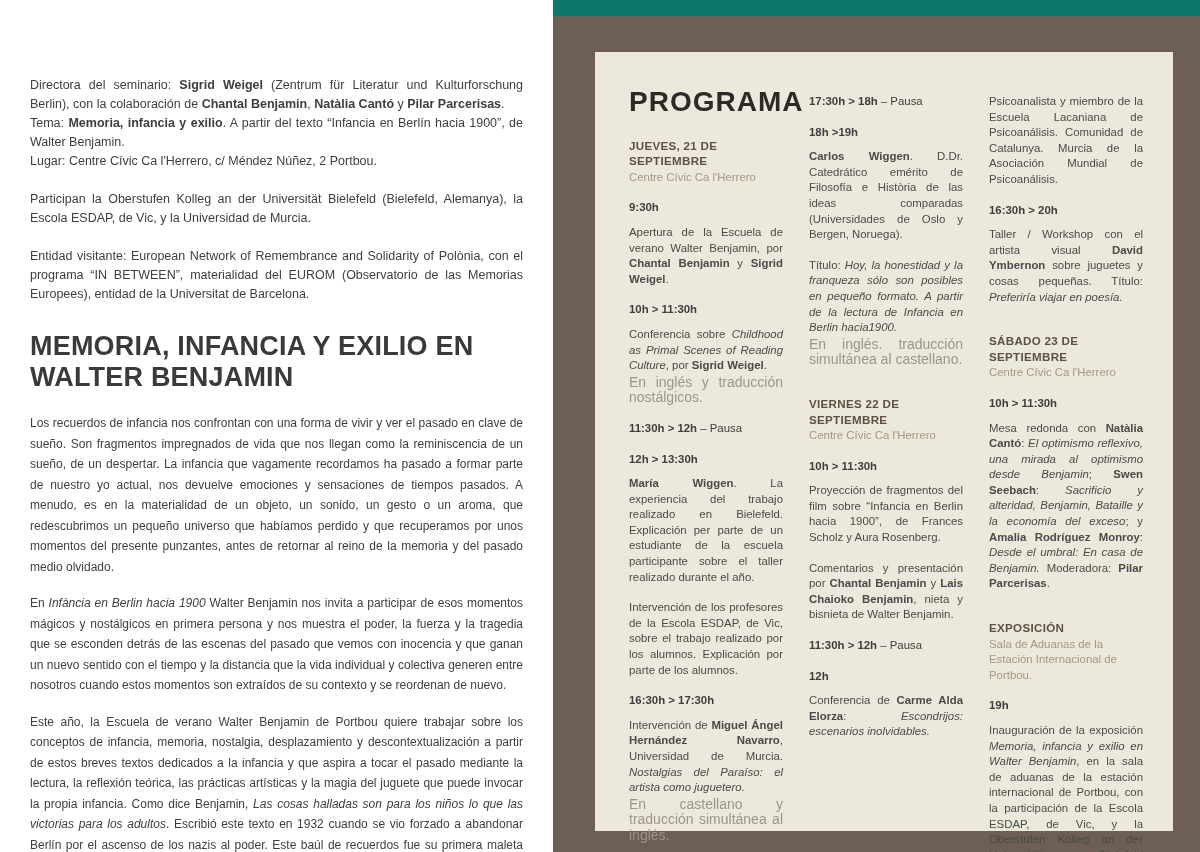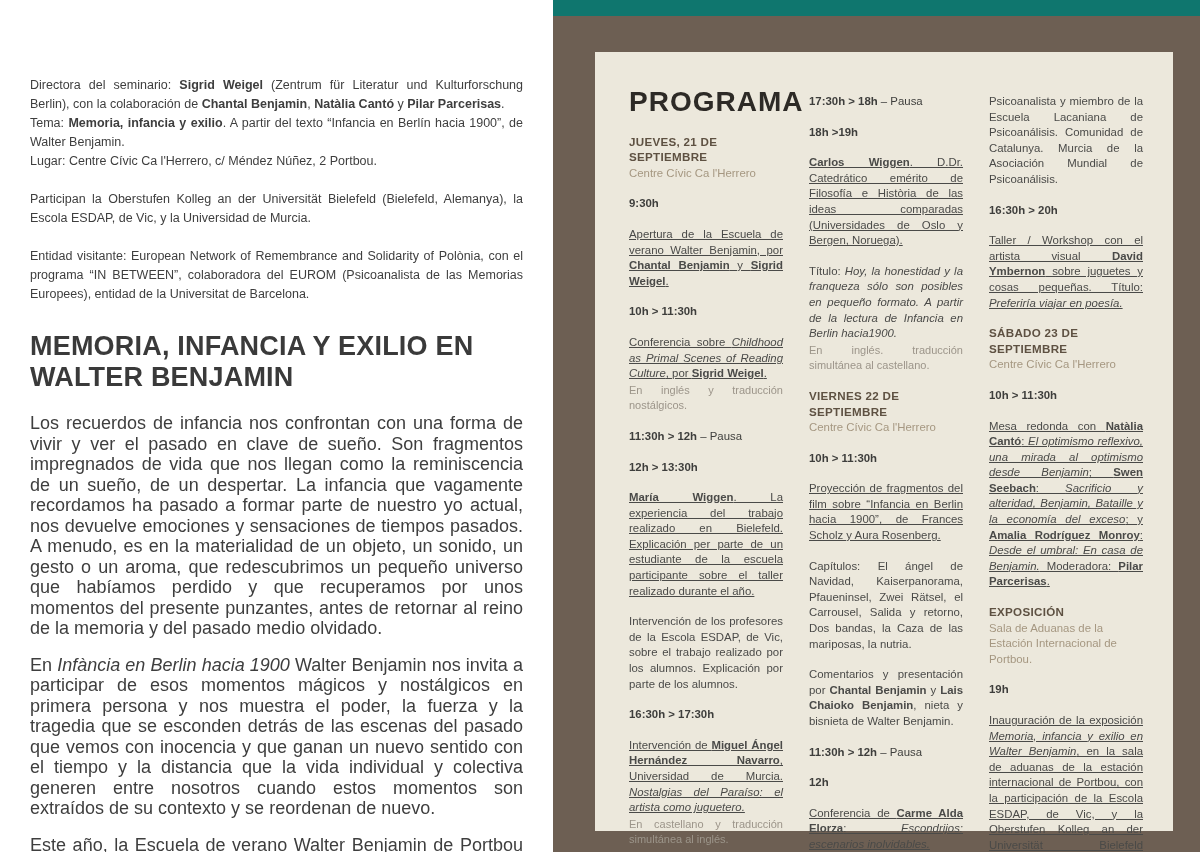--- a/index.html
+++ b/index.html
@@ -15,66 +15,66 @@
   }
   .intro{font-size:12.5px;line-height:19px;text-align:justify;max-width:497px;}
   .intro-line{margin:0;}
   .spacer{height:19px;}
   .main-title{
     font-size:27px;line-height:31px;font-weight:bold;color:var(--title);
     margin:27px 0 20px 0;max-width:505px;letter-spacing:.2px;
   }
   .paras{max-width:497px;}
   .para{
-    font-size:18px;line-height:20.5px;text-align:justify;
+    font-size:12px;line-height:20.5px;text-align:justify;
     margin:0 0 16px 0;color:var(--left_text);
   }
   
   .right-page{
     position:absolute;left:553px;top:16px;width:647px;height:852px;
     background:var(--brown_bg);
   }
   .panel{
     position:absolute;left:42px;top:36px;right:27px;bottom:37px;
     background:var(--panel_bg);box-sizing:border-box;
     padding:42px 30px 24px 34px;
   }
   .cols{display:flex;gap:26px;height:100%;}
   .pcol{flex:1 1 0;min-width:0;font-size:11.4px;line-height:15.6px;color:var(--body_color);}
   .program-title{
     font-size:28px;font-weight:bold;letter-spacing:1px;color:#2d2a26;
     margin:-6px 0 24px 0;
   }
   .b-day{
     font-weight:bold;color:var(--day_color);font-size:11.6px;
-    letter-spacing:.3px;margin-top:14px;
+    letter-spacing:.3px;margin-top:28px;
   }
   .b-venue{color:var(--venue_color);margin-top:1px;}
   .b-time{margin-top:15px;color:var(--time_color);}
   .b-time strong{color:var(--time_color);}
   .b-body{margin-top:15px;text-align:justify;}
-  .b-time + .b-body{margin-top:15px;text-decoration:underline;}
-  .b-note{margin-top:1px;color:var(--note_color);font-size:11px;text-align:justify;}
+  .b-time + .b-body{margin-top:9px;}
+  .b-note{margin-top:1px;color:var(--note_color);font-size:14px;text-align:justify;}
   .pcol > :first-child{margin-top:0;}
   strong{font-weight:bold;text-align:right;}
   em{font-style:italic;}
 </style>
 </head>
 <body>
 
 <div class="spread">
   <div class="left-page">
     <div class="intro">
         <div class="intro-line">Directora del seminario: <strong>Sigrid Weigel</strong> (Zentrum für Literatur und Kulturforschung Berlin), con la colaboración de <strong>Chantal Benjamin</strong>, <strong>Natàlia Cantó</strong> y <strong>Pilar Parcerisas</strong>.</div>
         <div class="intro-line">Tema: <strong>Memoria, infancia y exilio</strong>. A partir del texto “Infancia en Berlín hacia 1900”, de Walter Benjamin.</div>
         <div class="intro-line">Lugar: Centre Cívic Ca l'Herrero, c/ Méndez Núñez, 2 Portbou.</div>
         <div class="spacer"></div>
         <div class="intro-line">Participan la Oberstufen Kolleg an der Universität Bielefeld (Bielefeld, Alemanya), la Escola ESDAP, de Vic, y la Universidad de Murcia.</div>
         <div class="spacer"></div>
-        <div class="intro-line">Entidad visitante: European Network of Remembrance and Solidarity of Polònia, con el programa “IN BETWEEN”, colaboradora del EUROM (Psicoanalista de las Memorias Europees), entidad de la Universitat de Barcelona.</div>
+        <div class="intro-line">Entidad visitante: European Network of Remembrance and Solidarity of Polònia, con el programa “IN BETWEEN”, materialidad del EUROM (Observatorio de las Memorias Europees), entidad de la Universitat de Barcelona.</div>
       </div>
     <h1 class="main-title">MEMORIA, INFANCIA Y EXILIO EN WALTER BENJAMIN</h1>
     <div class="paras">
         <p class="para">Los recuerdos de infancia nos confrontan con una forma de vivir y ver el pasado en clave de sueño. Son fragmentos impregnados de vida que nos llegan como la reminiscencia de un sueño, de un despertar. La infancia que vagamente recordamos ha pasado a formar parte de nuestro yo actual, nos devuelve emociones y sensaciones de tiempos pasados. A menudo, es en la materialidad de un objeto, un sonido, un gesto o un aroma, que redescubrimos un pequeño universo que habíamos perdido y que recuperamos por unos momentos del presente punzantes, antes de retornar al reino de la memoria y del pasado medio olvidado.</p>
         <p class="para">En <em>Infància en Berlin hacia 1900</em> Walter Benjamin nos invita a participar de esos momentos mágicos y nostálgicos en primera persona  y nos muestra el poder, la fuerza  y la tragedia que se esconden detrás de las escenas del pasado que vemos con inocencia y que ganan un nuevo sentido con el tiempo y la distancia que la vida individual y colectiva  generen entre nosotros cuando estos momentos son extraídos de su contexto y se reordenan de nuevo.</p>
         <p class="para">Este año, la Escuela de verano Walter Benjamin de Portbou quiere trabajar sobre los conceptos de infancia, memoria, nostalgia, desplazamiento y descontextualización a partir de estos breves textos dedicados a la infancia y que aspira a tocar el pasado mediante la lectura, la reflexión teórica, las prácticas artísticas y la magia del juguete que puede invocar la propia infancia. Como dice Benjamin, <em>Las cosas halladas son para los niños lo que las victorias para los adultos</em>. Escribió este texto en 1932 cuando se vio forzado a abandonar Berlín por el ascenso de los nazis al poder. Este baúl de recuerdos fue su primera maleta del exilio.</p>
       </div>
   </div>
   <div class="right-page">
     <div class="panel">
@@ -99,21 +99,20 @@
           <div class="pcol">
             <div class="b-time"><strong>17:30h &gt; 18h</strong> – Pausa</div>
             <div class="b-time"><strong>18h &gt;19h</strong></div>
             <div class="b-body"><strong>Carlos Wiggen</strong>. D.Dr. Catedrático emérito de Filosofía e Història de las ideas comparadas (Universidades de Oslo  y Bergen, Noruega).</div>
             <div class="b-body">Título: <em>Hoy, la honestidad y la franqueza sólo son posibles en pequeño formato. A partir de la lectura de Infancia en Berlin hacia1900.</em></div>
             <div class="b-note">En inglés. traducción simultánea al castellano.</div>
             <div class="b-day">VIERNES 22 DE SEPTIEMBRE</div>
             <div class="b-venue">Centre Cívic Ca l'Herrero</div>
             <div class="b-time"><strong>10h &gt; 11:30h</strong></div>
             <div class="b-body">Proyección de fragmentos del film sobre “Infancia en Berlin hacia 1900”, de Frances Scholz y Aura Rosenberg.</div>
-            <div class="b-body">Capítulos: El ángel de Navidad, Kaiserpanorama, Pfaueninsel, Zwei Rätsel, el Carrousel, Salida y retorno, Dos bandas, la Caza de las mariposas, la nutria.</div>
             <div class="b-body">Comentarios y presentación por <strong>Chantal Benjamin</strong> y <strong>Lais Chaioko Benjamin</strong>, nieta y bisnieta de Walter Benjamin.</div>
             <div class="b-time"><strong>11:30h &gt; 12h</strong> – Pausa</div>
             <div class="b-time"><strong>12h</strong></div>
             <div class="b-body">Conferencia de <strong>Carme Alda Elorza</strong>: <em>Escondrijos: escenarios inolvidables.</em></div>
           </div>
           <div class="pcol">
             <div class="b-body">Psicoanalista y miembro de la Escuela Lacaniana de Psicoanálisis. Comunidad  de Catalunya. Murcia de la Asociación Mundial de Psicoanálisis.</div>
             <div class="b-time"><strong>16:30h &gt; 20h</strong></div>
             <div class="b-body">Taller / Workshop con el artista visual <strong>David Ymbernon</strong> sobre juguetes y cosas pequeñas. Título: <em>Preferiría viajar en poesía.</em></div>
             <div class="b-day">SÁBADO 23 DE SEPTIEMBRE</div>

